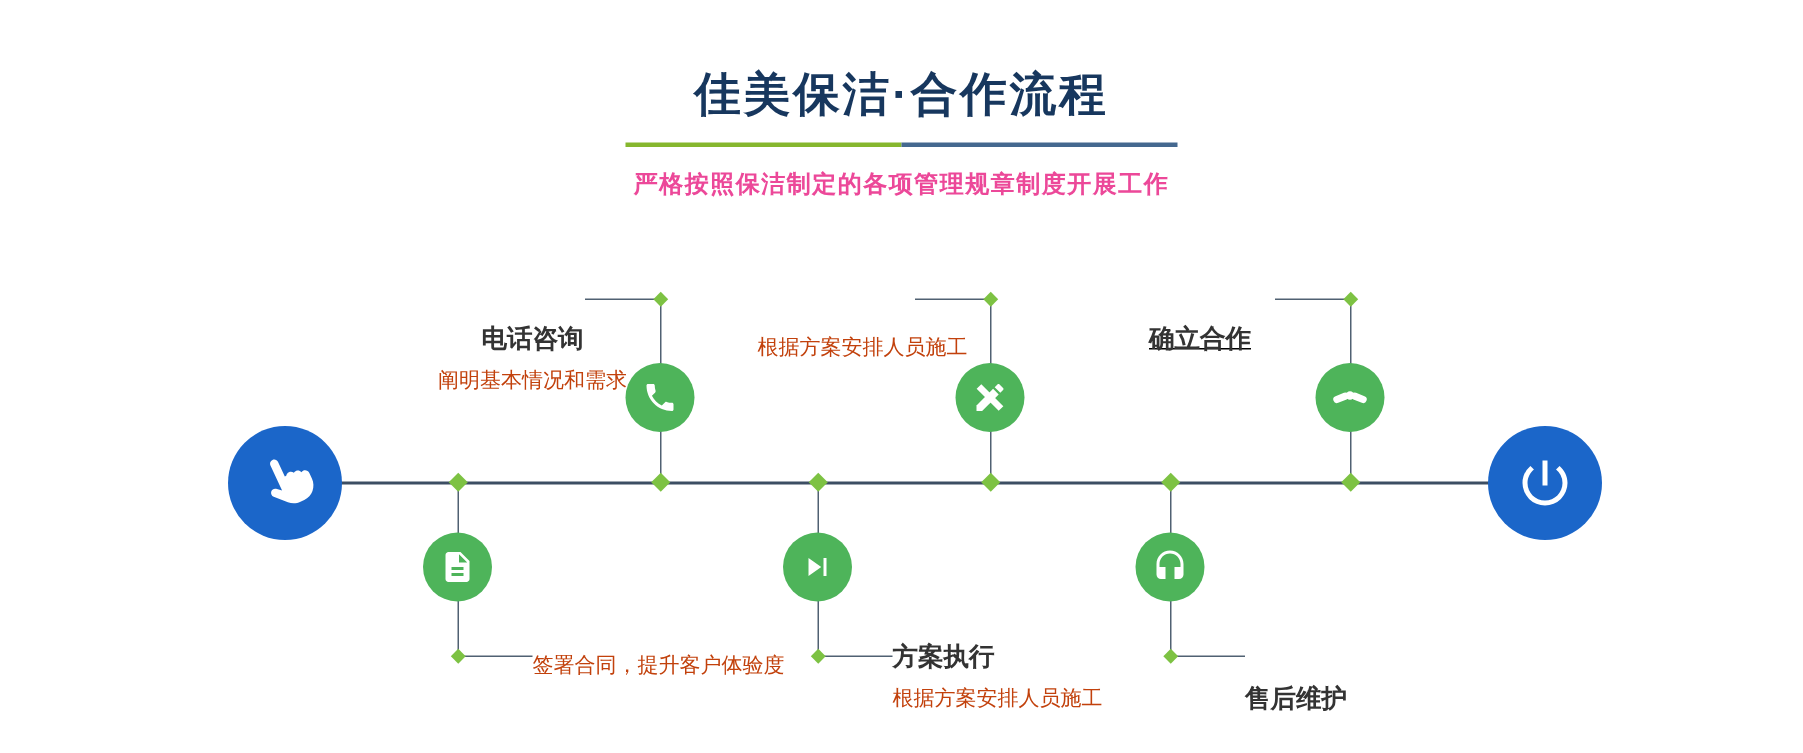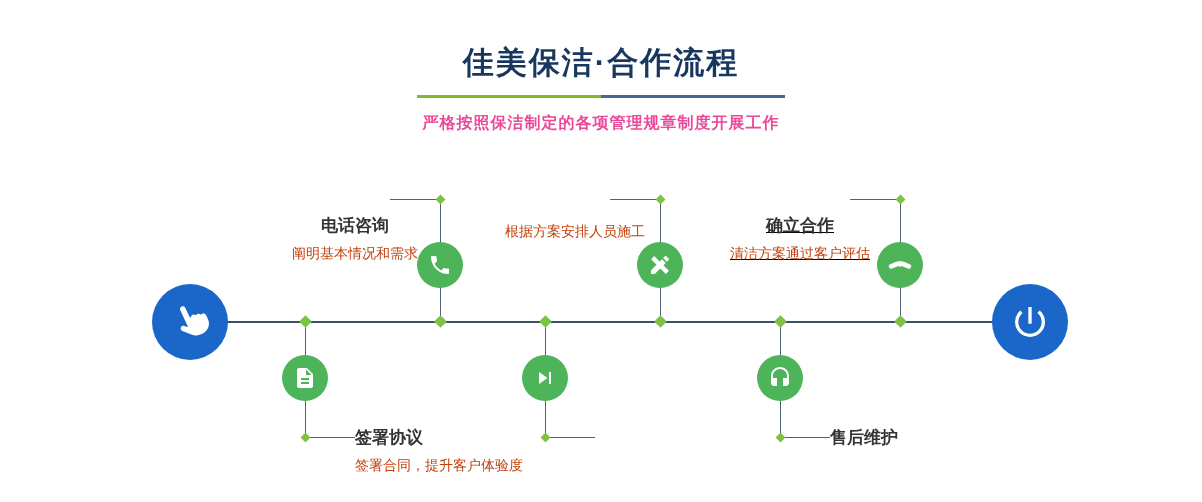--- a/index.html
+++ b/index.html
@@ -138,24 +138,26 @@
 
   <div class="step-top" style="left:245px;">
     <div class="step-title">电话咨询</div>
     <div class="step-desc">阐明基本情况和需求</div>
   </div>
   <div class="step-top" style="left:465px;">
     <div class="step-desc">根据方案安排人员施工</div>
   </div>
   <div class="step-top" style="left:690px;text-decoration:underline;">
     <div class="step-title">确立合作</div>
-    <div class="step-desc">清洁方案通过客户评估</div>
   </div>
 
   <div class="step-bottom" style="left:355px;">
-    <div class="step-title">签署协议</div>
     <div class="step-desc">签署合同，提升客户体验度</div>
   </div>
-  <div class="step-bottom" style="left:830px;">
+  <div class="step-bottom" style="left:595px;">
+    <div class="step-title">方案执行</div>
+    <div class="step-desc">根据方案安排人员施工</div>
+  </div>
+  <div class="step-bottom" style="left:830px;margin-top:28px;">
     <div class="step-title">售后维护</div>
   </div>
 
 </div>
 
 </body></html>

